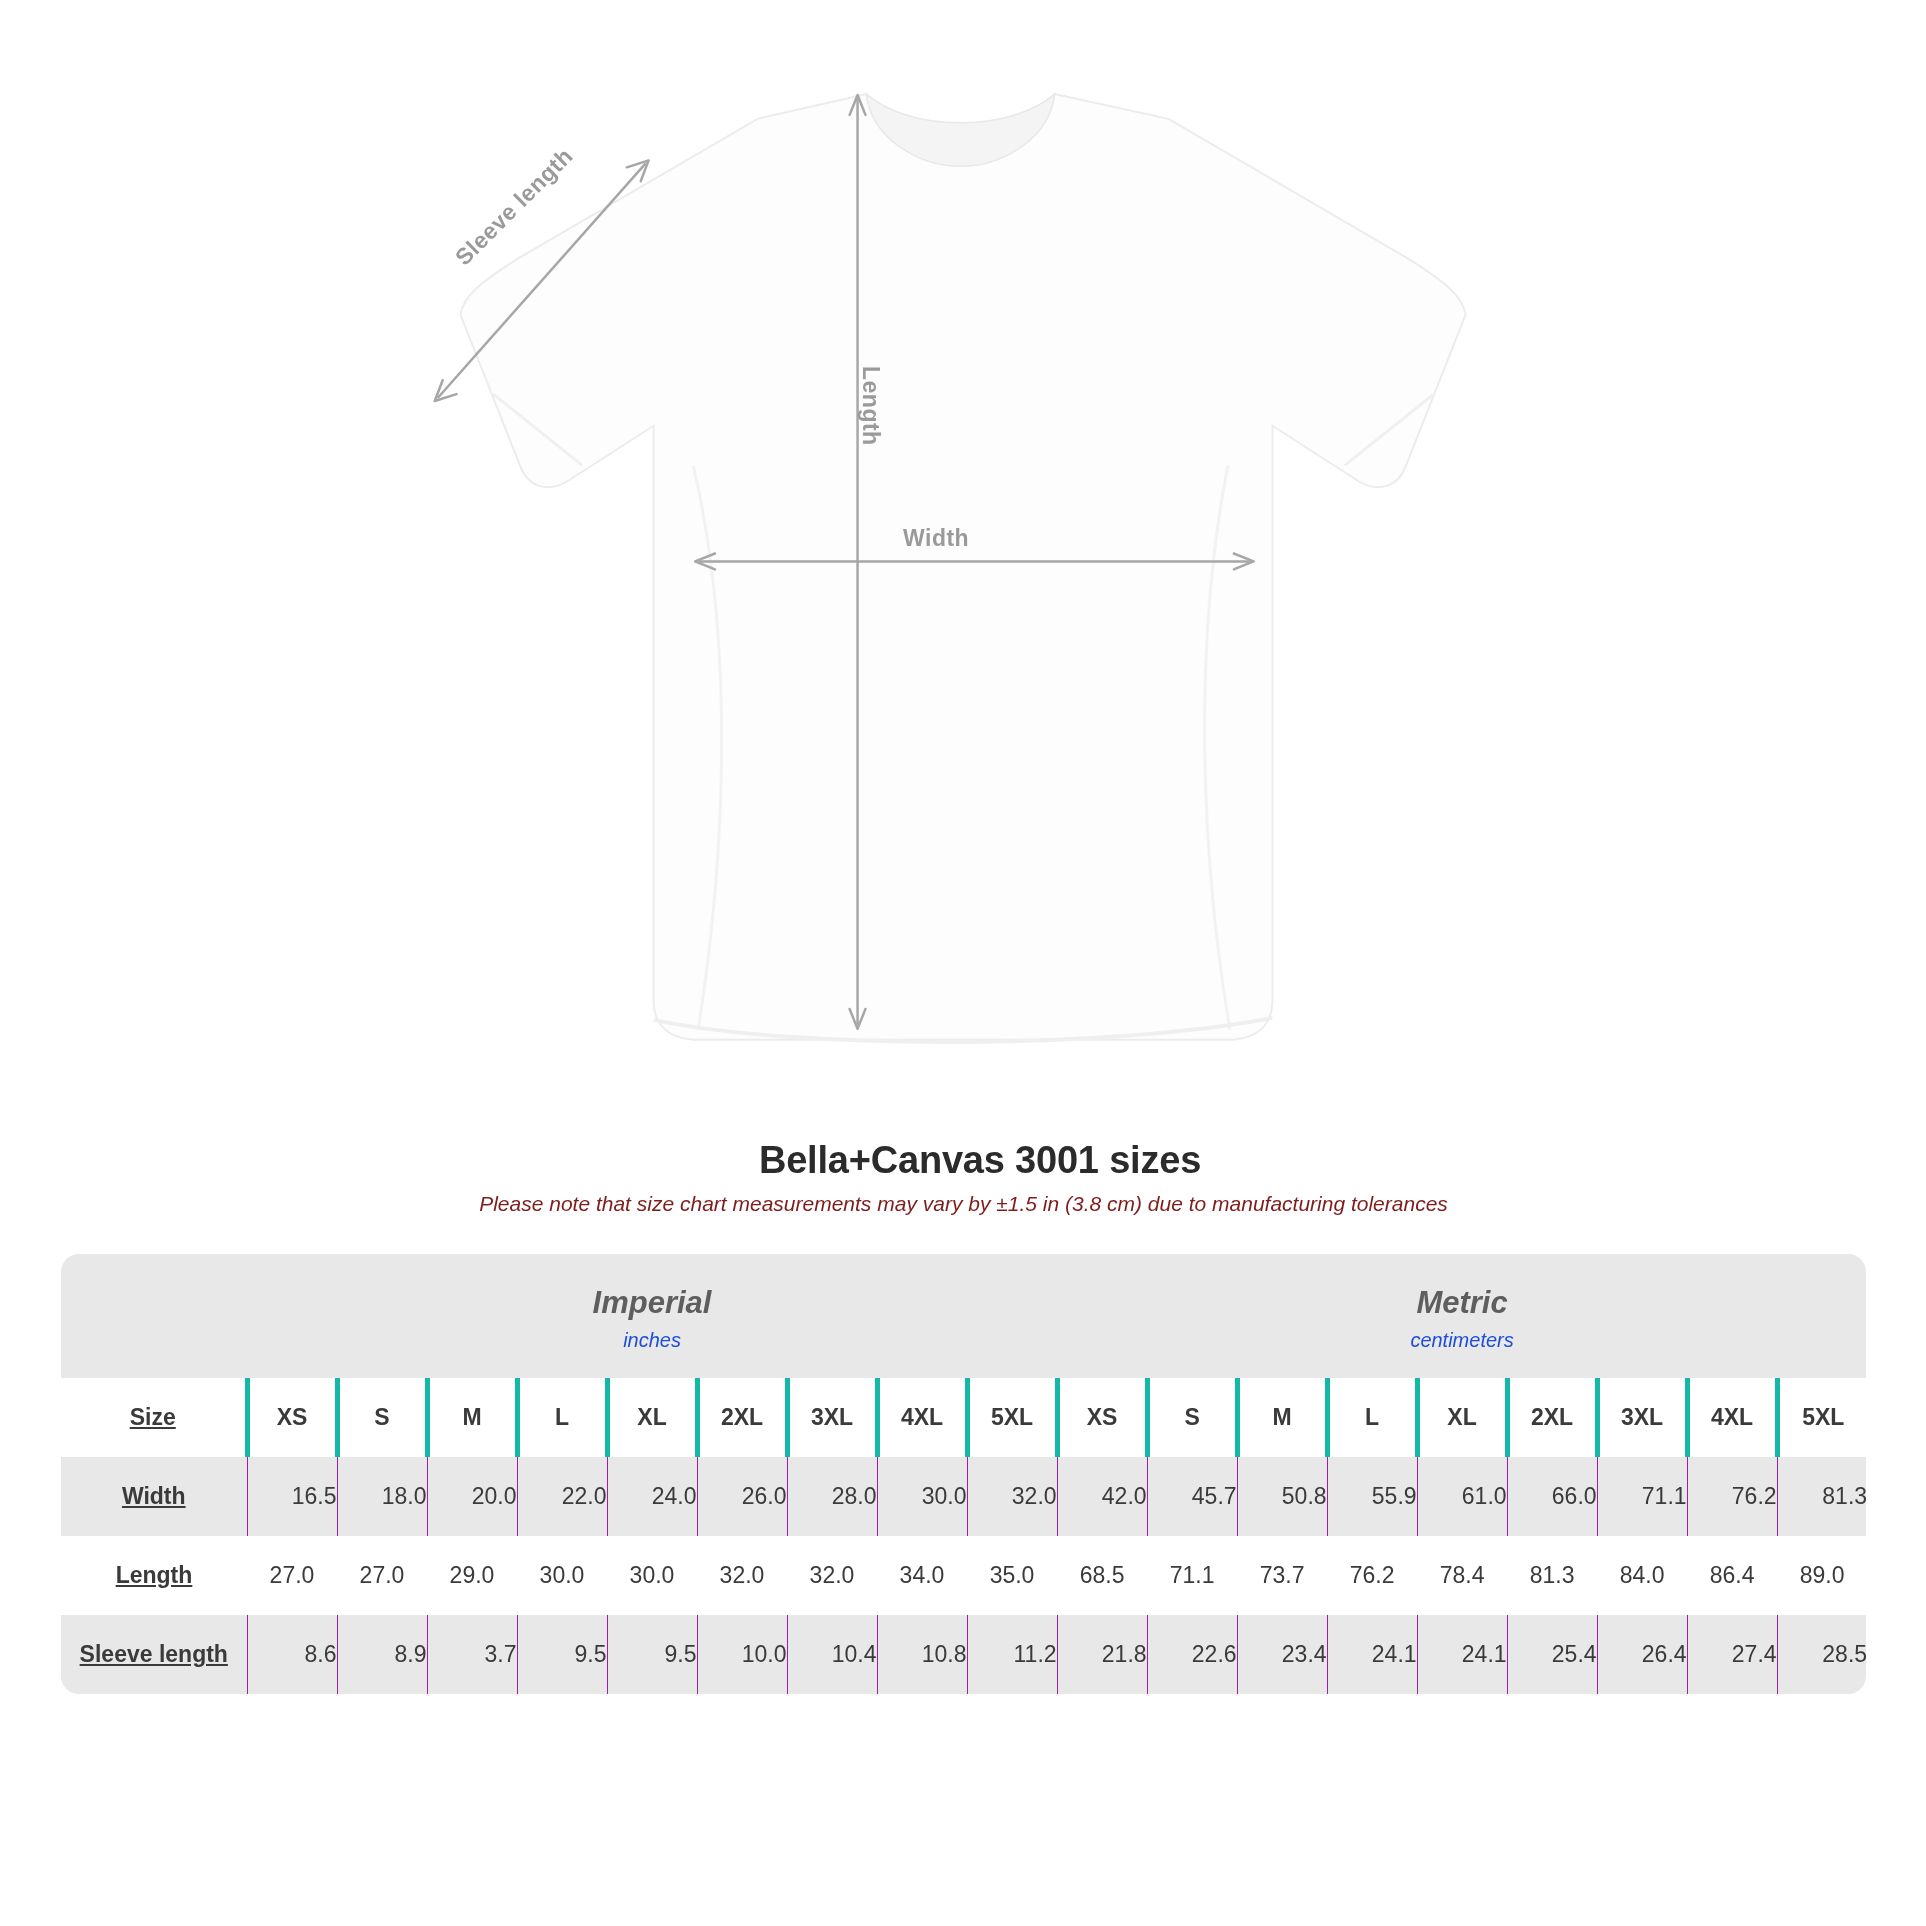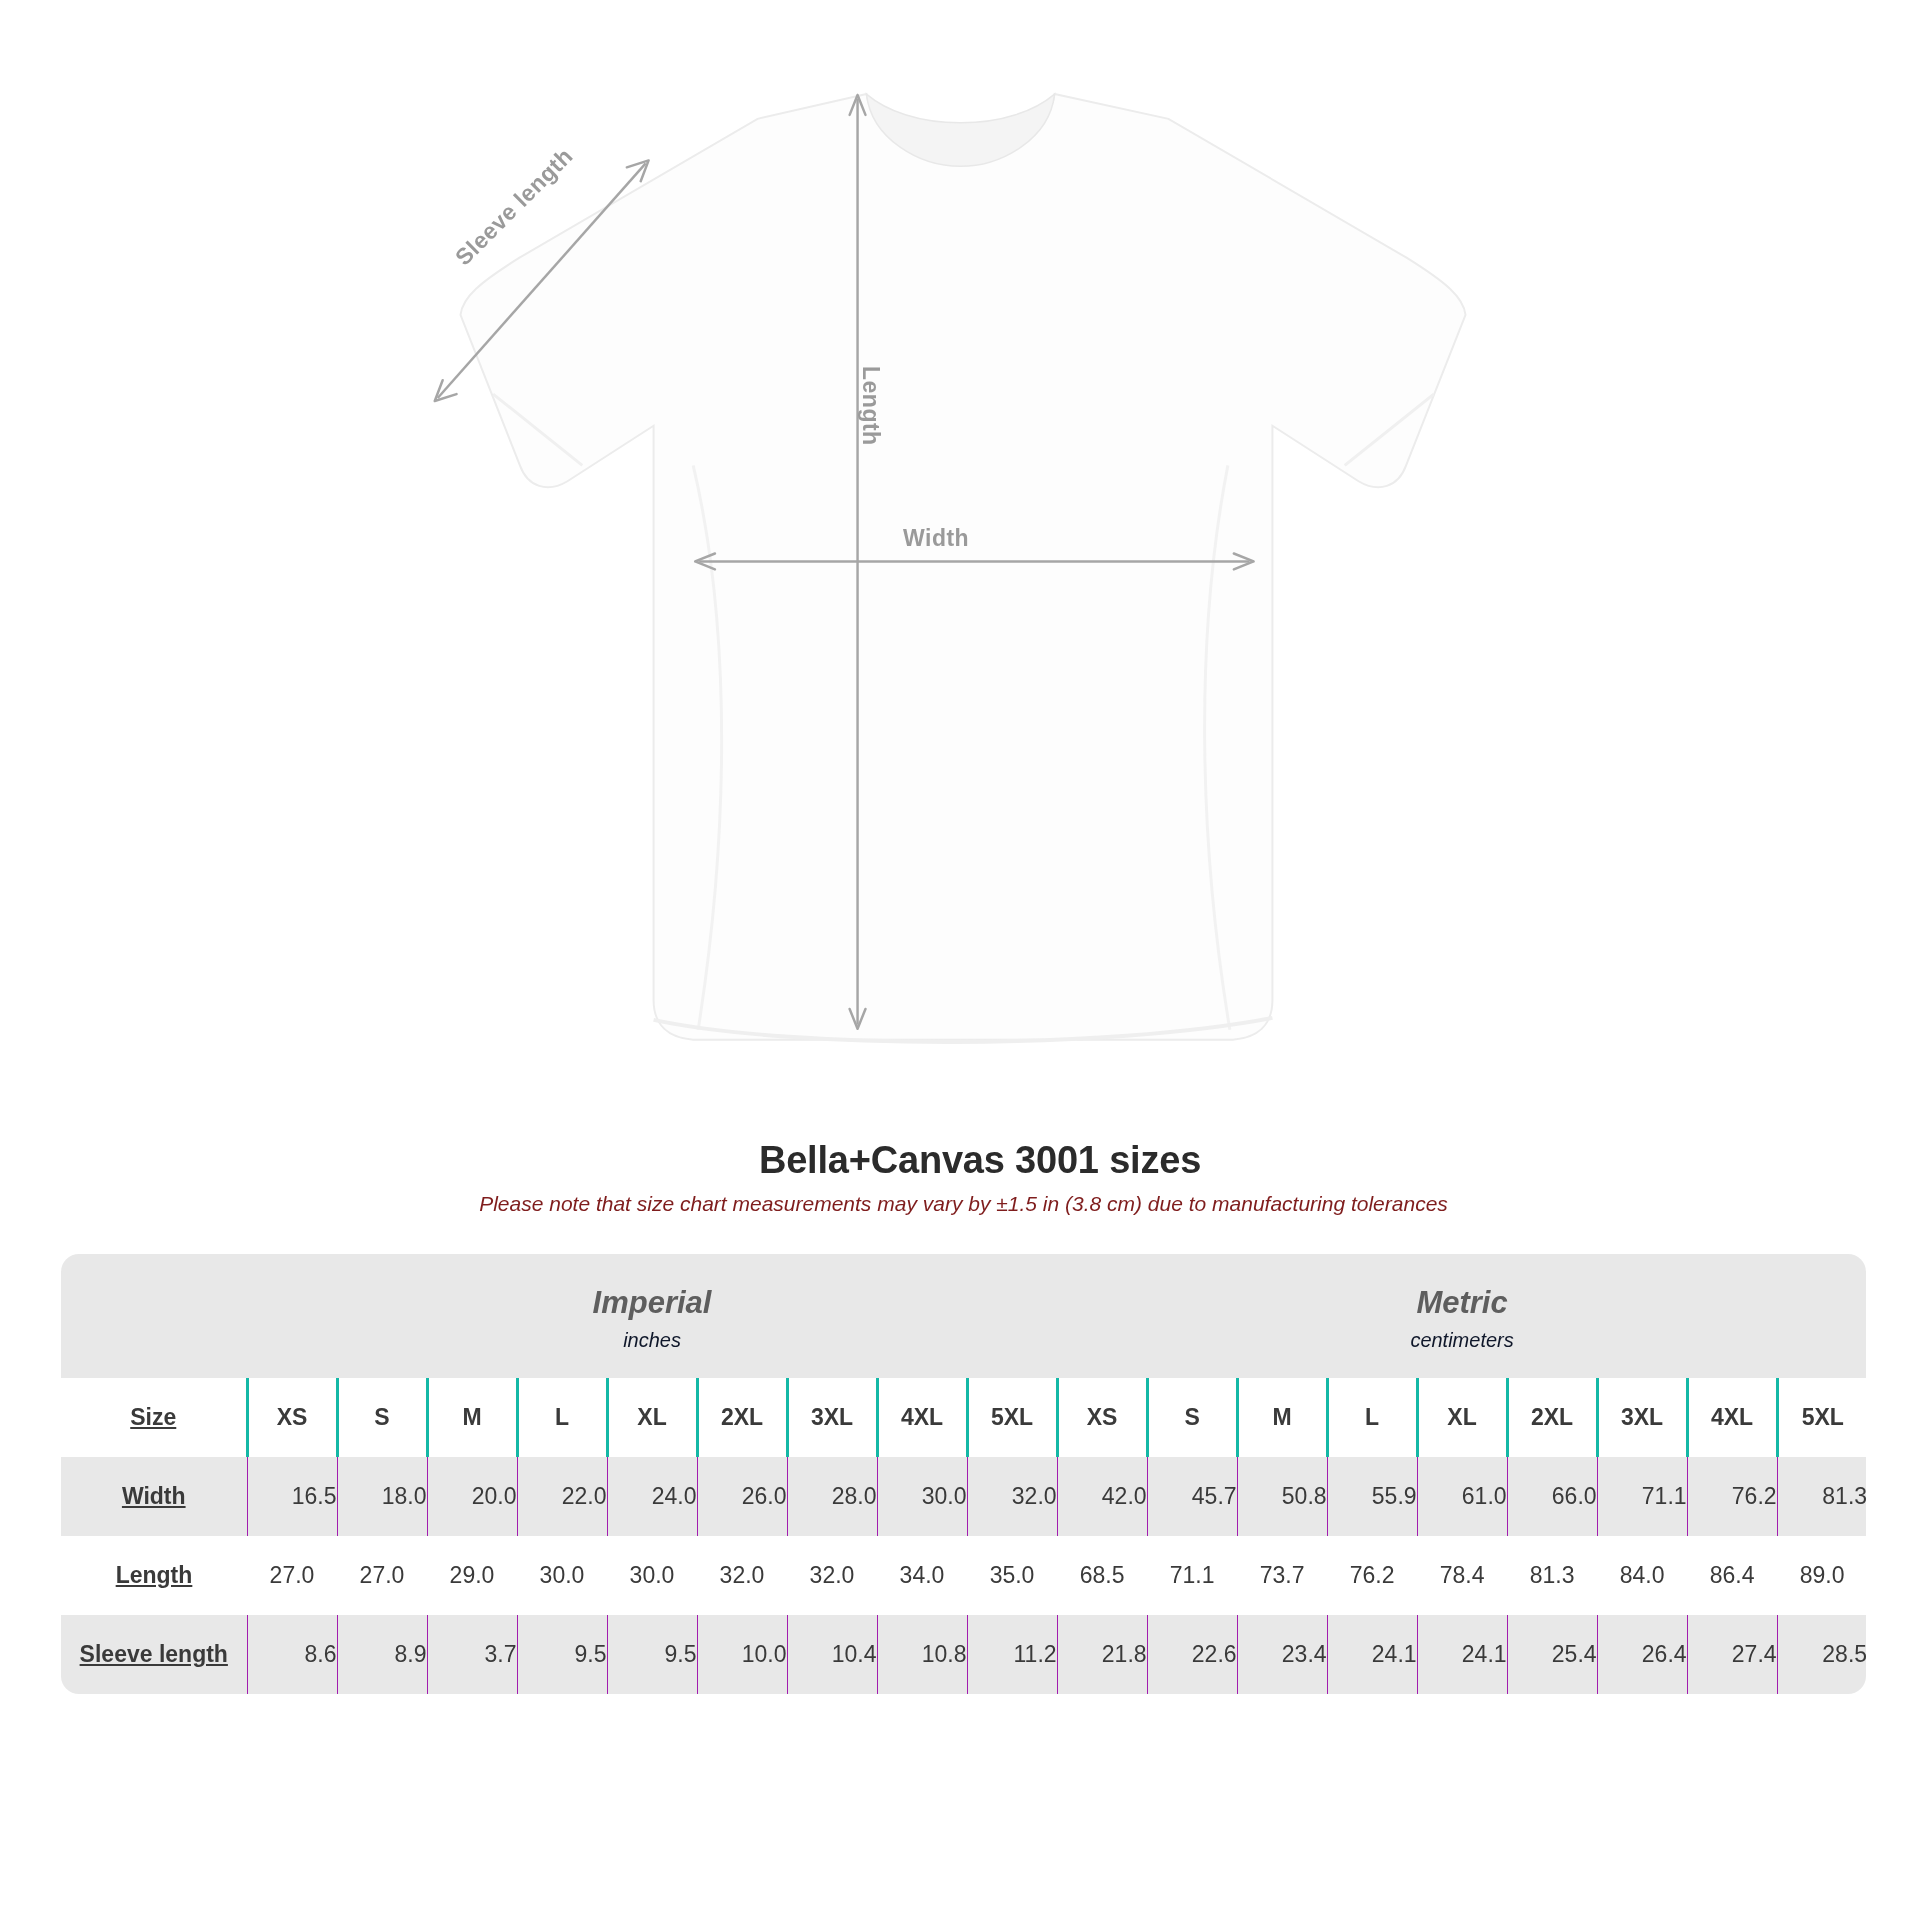--- a/index.html
+++ b/index.html
@@ -105,21 +105,21 @@
   .unit-name {
     font-size: 31px;
     font-weight: bold;
     font-style: italic;
     color: #5e5e5e;
     line-height: 1.25;
   }
   .unit-sub {
     font-size: 20px;
     font-style: italic;
-    color: #0f172a;
+    color: #1d4ed8;
     margin-top: 6px;
   }
   .corner-cell {
     background: #e8e8e8;
   }
 
   .size-row td {
     background: #ffffff;
     padding: 26px 0;
     font-weight: bold;
@@ -149,21 +149,21 @@
   td.cell {
     font-size: 23px;
     color: #3a3a3a;
     border-left: 1px solid #efefef;
   }
   .data-row.shade td.cell {
     border-left: 1px solid #a21caf;
     text-align: right;
   }
   .size-row td.cell {
-    border-left: 3px solid #14b8a6;
+    border-left: 5px solid #14b8a6;
   }
 </style>
 </head>
 <body>
 
 <div class="page">
 
   <div class="illustration">
     <svg class="shirt-svg" width="1927" height="1109" viewBox="0 0 1946 1120">
 

